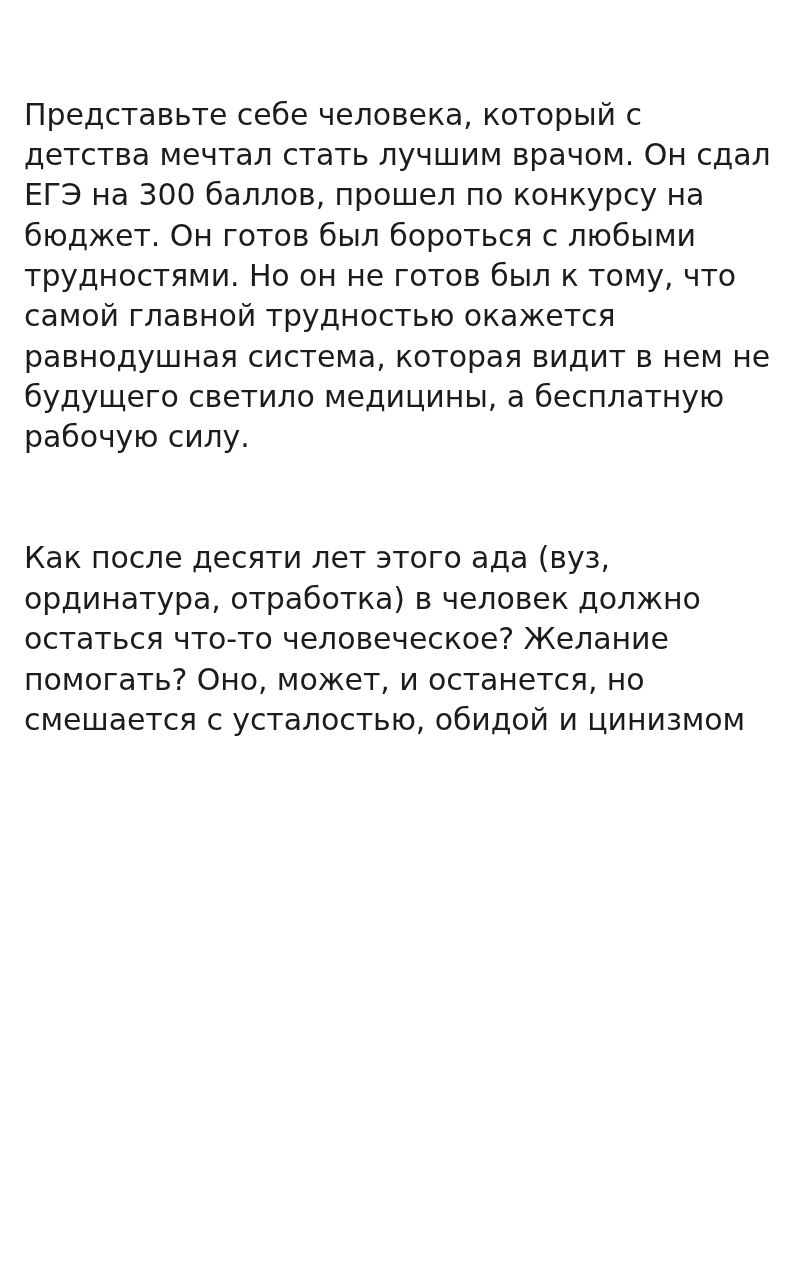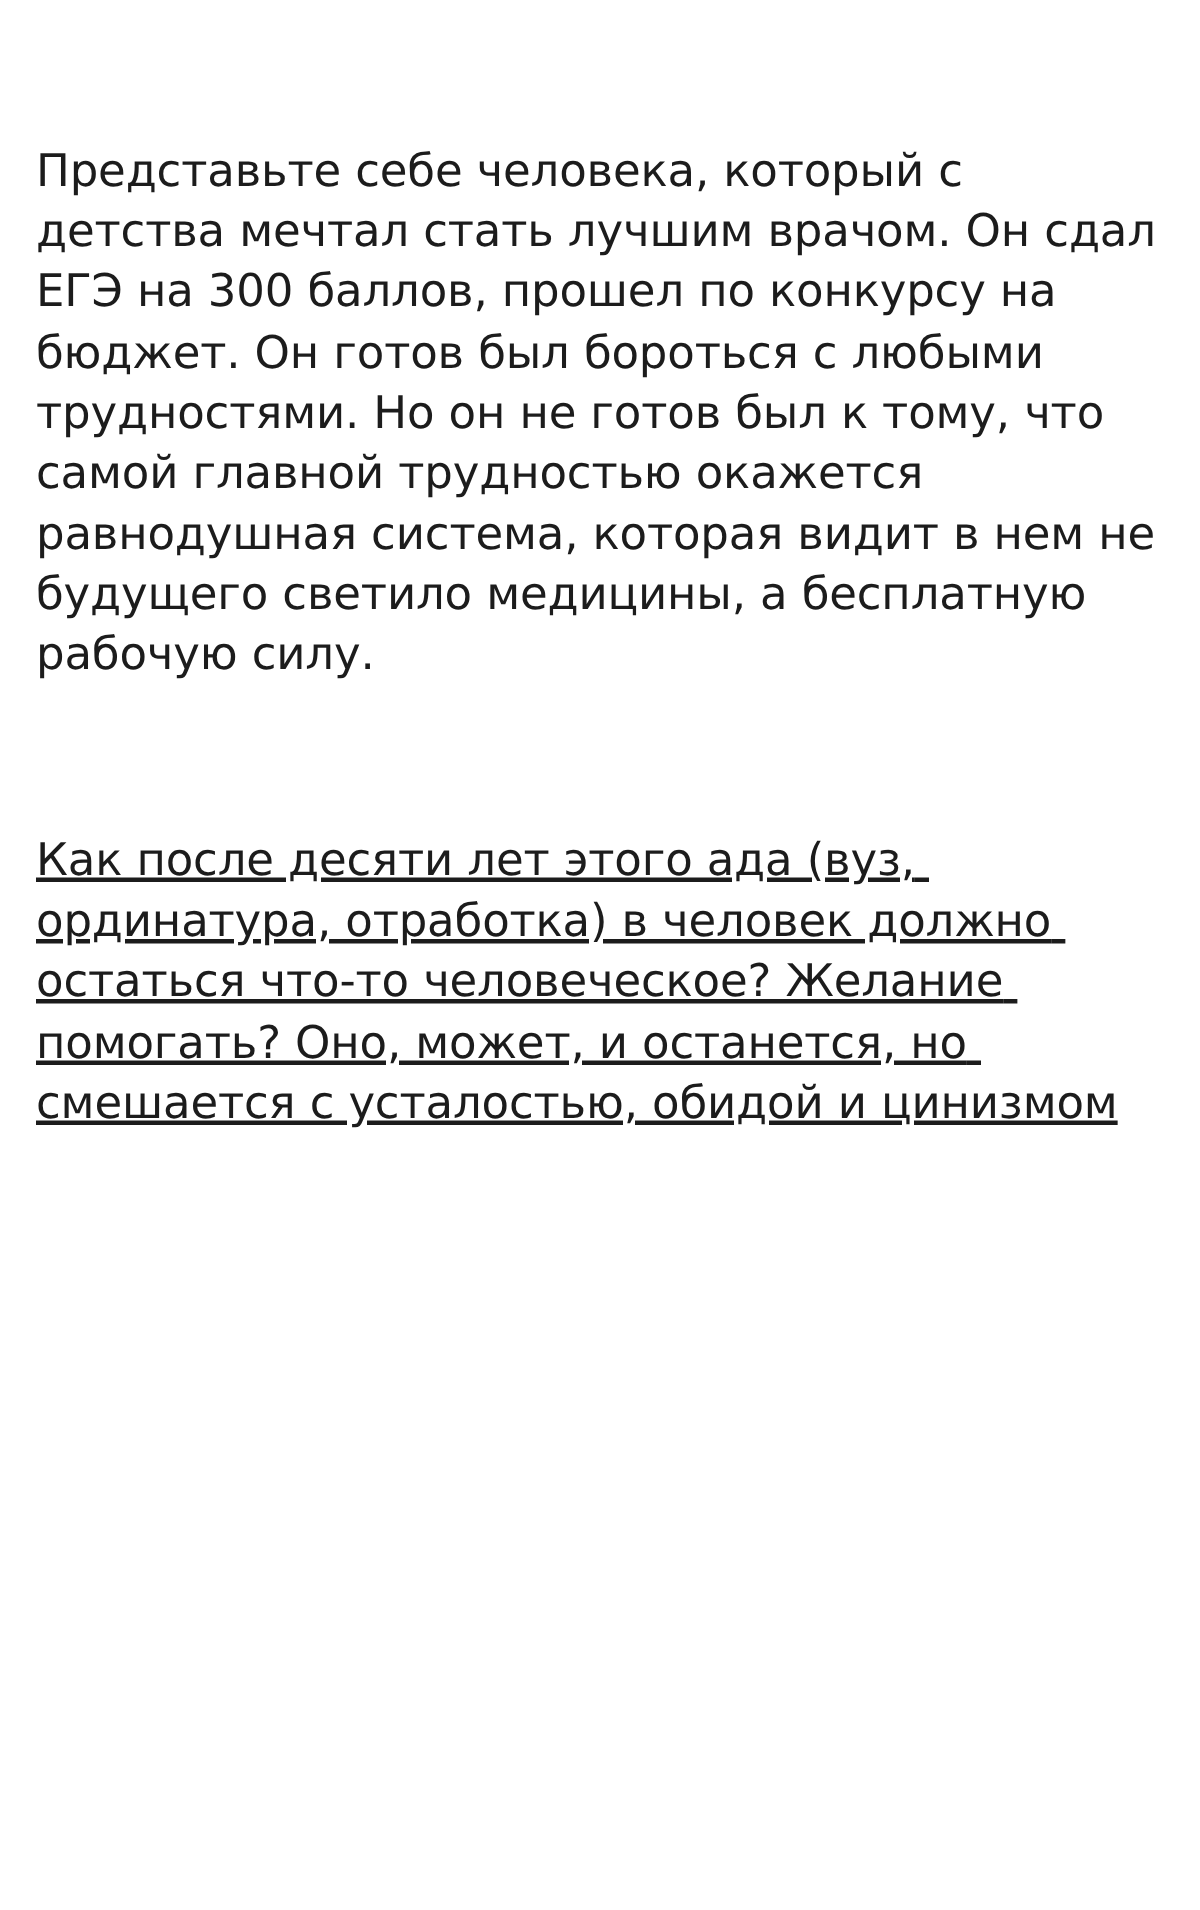--- a/index.html
+++ b/index.html
@@ -27,22 +27,21 @@
     letter-spacing: -0.1px;
     color: #1c1c1c;
     font-weight: 400;
     white-space: pre-wrap;
     word-wrap: break-word;
   }
   .paragraph {
     margin: 0;
   }
   .paragraph + .paragraph {
-    margin-top: 16px;
-    text-decoration: underline;
+    margin-top: 0;
   }
   .para-gap {
     height: 44px;
   }
 </style>
 </head>
 <body>
 
 <div class="page">
   <div class="text-block">

